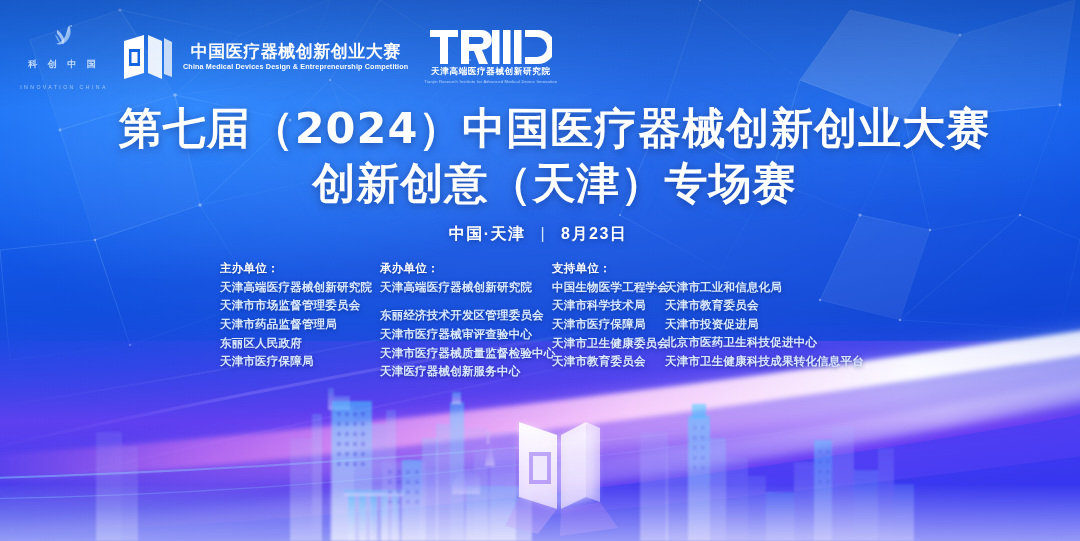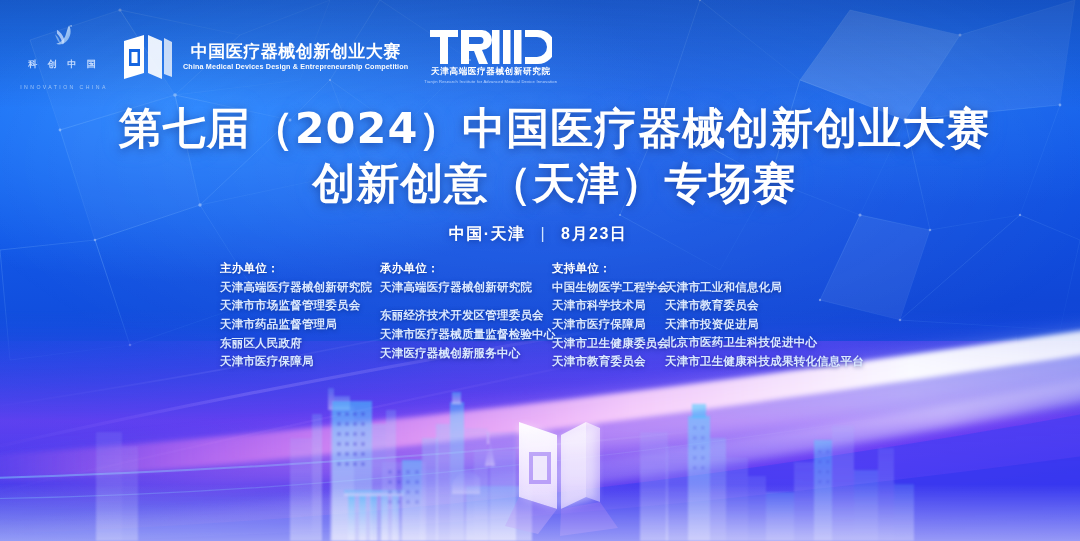--- a/index.html
+++ b/index.html
@@ -483,20 +483,21 @@
         <div class="org-item">天津市药品监督管理局</div>
         <div class="org-item">东丽区人民政府</div>
         <div class="org-item">天津市医疗保障局</div>
       </div>
 
       <div class="col col-2">
         <div class="org-head">承办单位：</div>
         <div class="org-item">天津高端医疗器械创新研究院</div>
         <div class="gap-row"></div>
         <div class="org-item">东丽经济技术开发区管理委员会</div>
+        <div class="org-item">天津市医疗器械审评查验中心</div>
         <div class="org-item">天津市医疗器械质量监督检验中心</div>
         <div class="org-item">天津医疗器械创新服务中心</div>
       </div>
 
       <div class="col-3">
         <div class="col col-3a">
           <div class="org-head">支持单位：</div>
           <div class="org-item">中国生物医学工程学会</div>
           <div class="org-item">天津市科学技术局</div>
           <div class="org-item">天津市医疗保障局</div>

